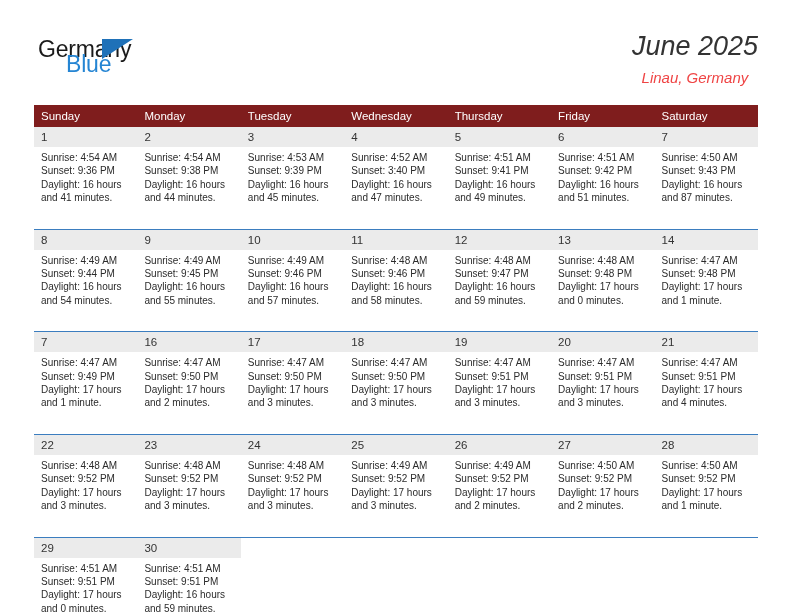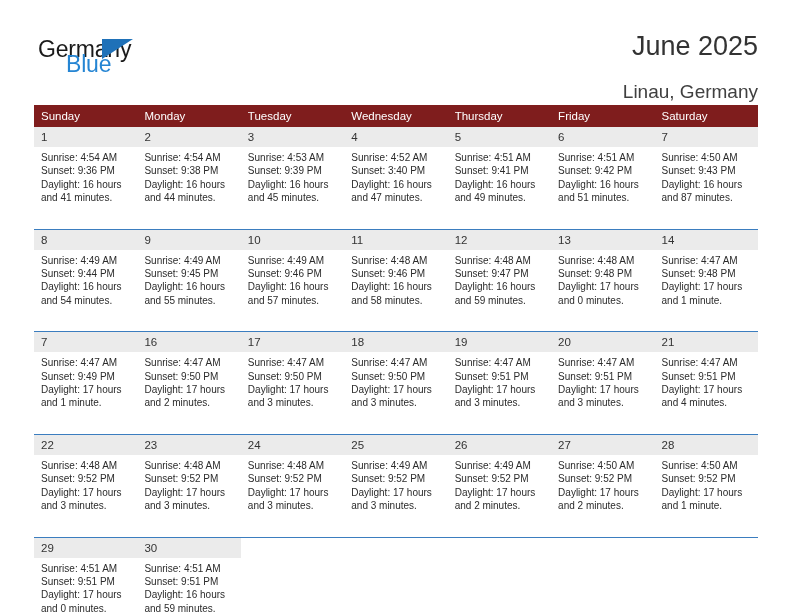--- a/index.html
+++ b/index.html
@@ -62,34 +62,35 @@
     font-size: 23px;
     letter-spacing: -0.2px;
     color: #2585d3;
     line-height: 26px;
   }
 
   .title-block {
     position: absolute;
     right: 0px;
     top: 0px;
-    text-align: right;
+    text-align: center;
+    font-style: italic;
   }
   .cal-title {
     font-size: 27px;
     color: #333333;
     line-height: 33px;
     font-weight: normal;
     white-space: nowrap;
   }
   .cal-subtitle {
-    font-size: 19px;
-    color: #404040;
+    font-size: 15px;
+    color: #ef4444;
     line-height: 20px;
-    margin-top: 19px;
+    margin-top: 5px;
     white-space: nowrap;
   }
 
   
   .calendar {
     position: absolute;
     left: 34px;
     top: 105px;
     width: 724px;
     border-collapse: collapse;

